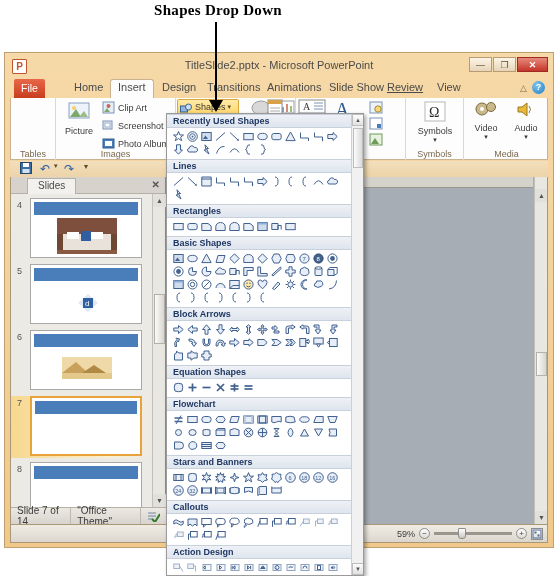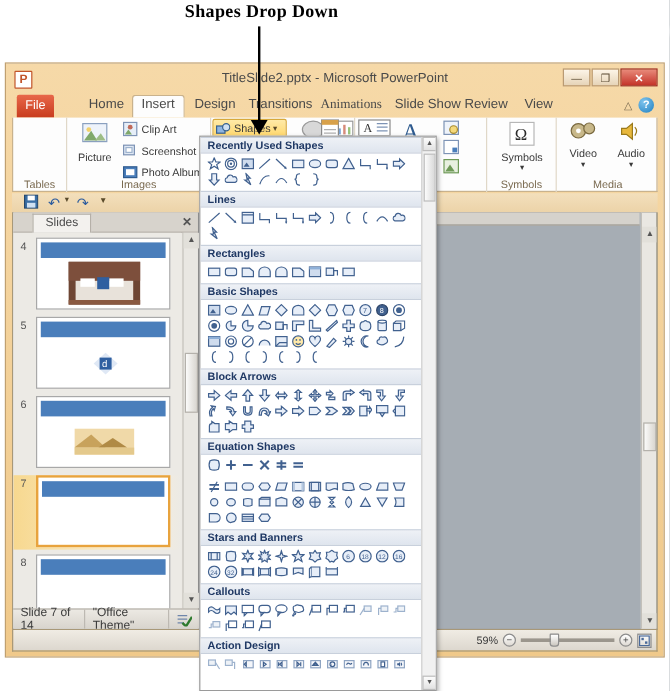--- a/index.html
+++ b/index.html
@@ -252,23 +252,23 @@
       <div class="win-btn close">✕</div>
     </div>
   </div>
 
   <div id="ribbon-tabs">
     <div class="rtab file" style="left:4px;">File</div>
     <div class="rtab" style="left:57px;">Home</div>
     <div class="rtab active" style="left:100px;">Insert</div>
     <div class="rtab" style="left:145px;">Design</div>
     <div class="rtab" style="left:190px;">Transitions</div>
-    <div class="rtab" style="left:250px;font-family:Liberation Serif, serif;">Animations</div>
+    <div class="rtab" style="left:250px;">Animations</div>
     <div class="rtab" style="left:312px;">Slide Show</div>
-    <div class="rtab" style="left:370px;">Review</div>
+    <div class="rtab" style="left:370px;text-decoration:underline;">Review</div>
     <div class="rtab" style="left:420px;">View</div>
     <div id="help-icons">
       <span id="minimize-ribbon-icon">△</span>
       <span id="help-icon">?</span>
     </div>
   </div>
 
   <div id="ribbon-body">
 
     <div class="rgroup" style="left:0;width:45px;">
@@ -1236,20 +1236,21 @@
             <line x1="1.5" y1="4" x2="9.5" y2="4" stroke="#41618f" stroke-width="1.7"></line>
           </svg>
         </span>
         <span class="sh">
           <svg width="11" height="11" viewBox="0 0 11 11">
             <line x1="1.5" y1="4" x2="9.5" y2="4" stroke="#41618f" stroke-width="1.7"></line>
             <line x1="1.5" y1="7" x2="9.5" y2="7" stroke="#41618f" stroke-width="1.7"></line>
           </svg>
         </span>
       </div>
+      <div class="dd-header">Flowchart</div>
       <div class="dd-grid">
         <span class="sh">
           <svg width="11" height="11" viewBox="0 0 11 11">
             <line x1="1.5" y1="4" x2="9.5" y2="4" stroke="#41618f" stroke-width="1.5"></line>
             <line x1="1.5" y1="7.5" x2="9.5" y2="7.5" stroke="#41618f" stroke-width="1.5"></line>
             <line x1="8" y1="1.5" x2="3" y2="10" stroke="#41618f"></line>
           </svg>
         </span>
         <span class="sh">
           <svg width="11" height="11" viewBox="0 0 11 11">

